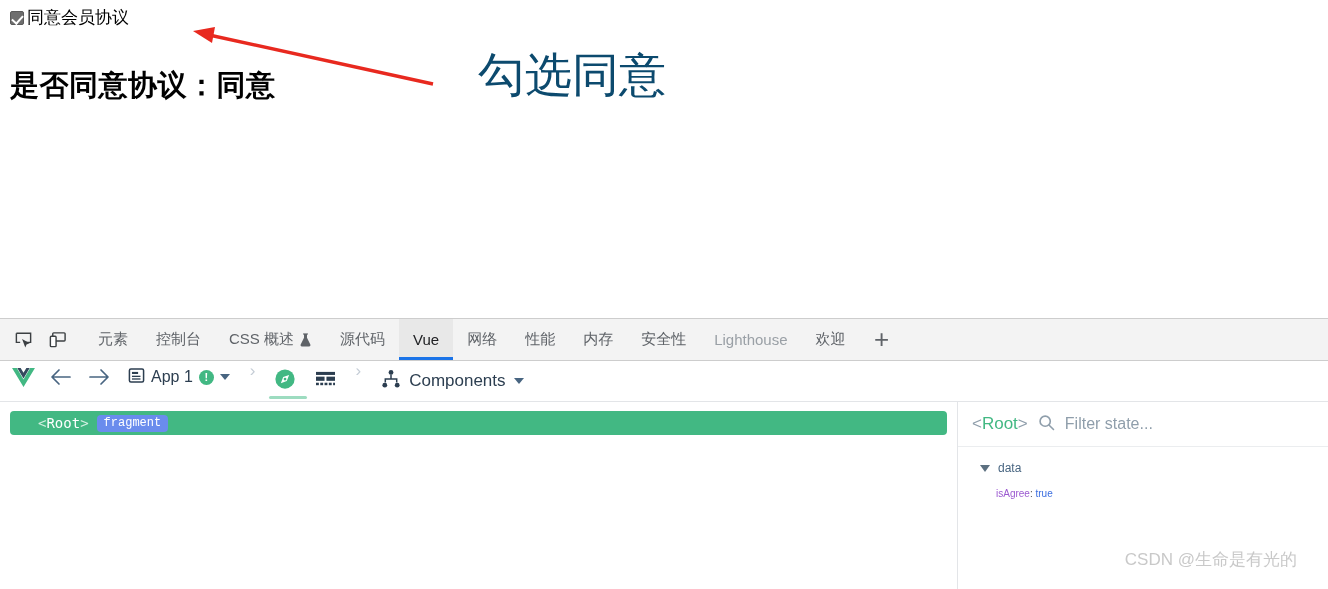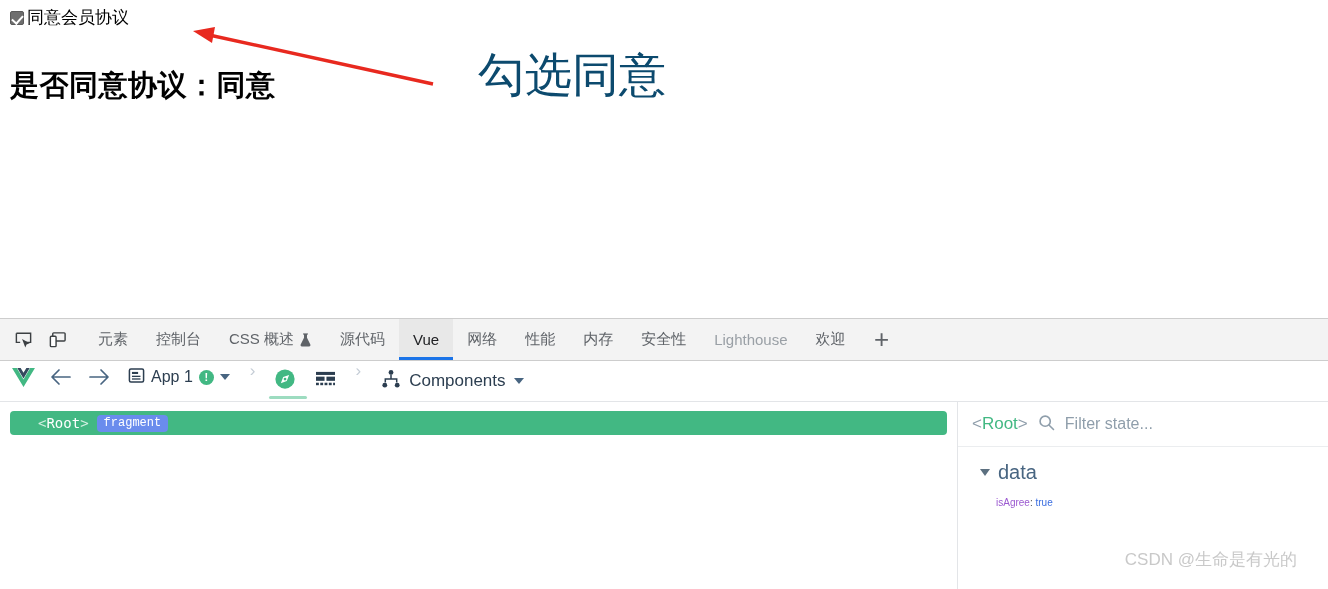--- a/index.html
+++ b/index.html
@@ -165,21 +165,21 @@
   .rp-state {
     padding: 14px 14px 0 22px;
   }
   .state-group {
     display: flex; align-items: center; gap: 8px;
   }
   .caret-down {
     width: 0; height: 0; border-left: 5px solid transparent;
     border-right: 5px solid transparent; border-top: 7px solid #5c7080;
   }
-  .state-title { font-size: 20px; color: #486581; }
+  .state-title { font-size: 12px; color: #486581; }
   .state-item {
     margin: 13px 0 0 16px;
     font-family: Liberation Sans, sans-serif;
     font-size: 10px;
   }
   .skey { color: #9b59d0; }
   .scolon { color: #555; }
   .sval { color: #3b6ee0; }
 
   .watermark {

